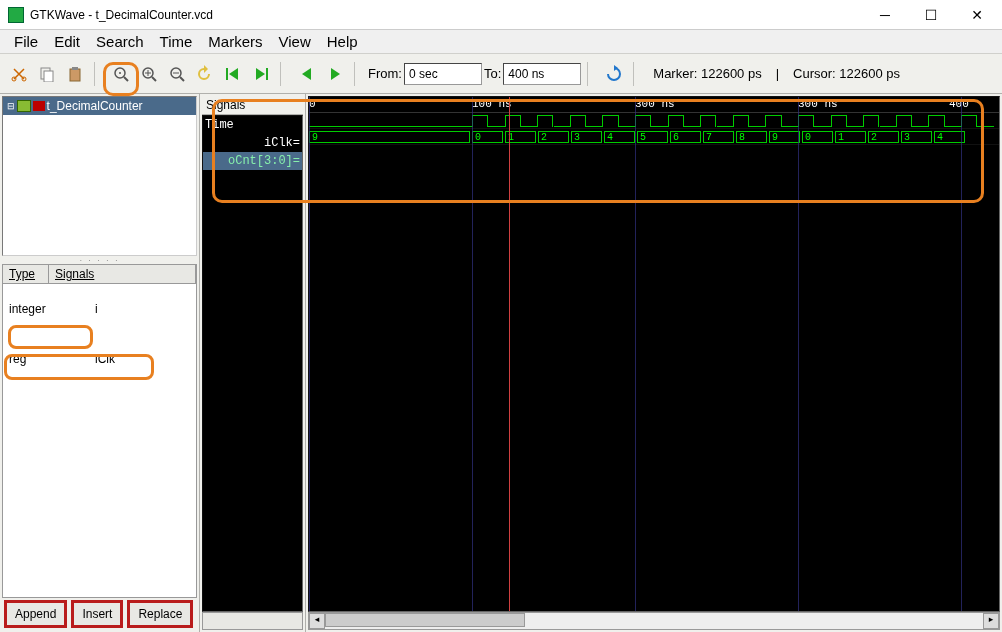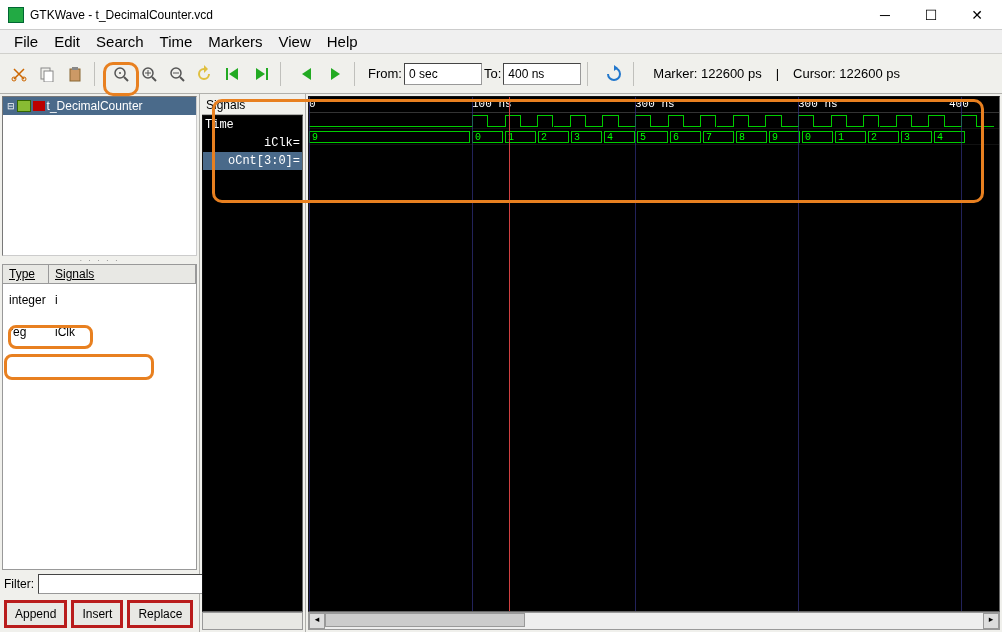--- a/index.html
+++ b/index.html
@@ -33,35 +33,35 @@
 .tree-icon { width:14px; height:12px; background:#8b3; display:inline-block; border:1px solid #360;}
 .tree-icon2 { width:12px; height:10px; background:#b00; display:inline-block; }
 
 .grip { height:8px; text-align:center; font-size:8px; color:#888; letter-spacing:2px;}
 
 .sig-list-head { display:flex; border:1px solid #999; background:#e8e8e4;text-decoration:underline;}
 .sig-list-head .col { padding:2px 6px; border-right:1px solid #999; font-size:12px; }
 .sig-list-head .col.type { width:46px; }
 .sig-list-head .col.sig { flex:1; }
 .sig-list-body { flex:1; background:#fff; border:1px solid #999; border-top:none; overflow:auto; min-height:150px;}
-.sig-list-body .row { display:flex; padding:9px 0; }
+.sig-list-body .row { display:flex; padding:18px 0;gap:40px; }
 .sig-list-body .row .c1 { width:46px; padding-left:6px;} 
 .sig-list-body .row .c2 { flex:1; padding-left:6px;}
 .sig-list-body .row.selected { background:#4a6a8a; color:#fff; }
 
 .filter-row { display:flex; align-items:center; gap:4px; padding:4px 2px;}
 .filter-row input { flex:1; height:20px; border:1px inset #999; }
 
 .btn-row { display:flex; gap:4px; padding:2px;}
 .btn-row button { padding:4px 8px; border:3px solid #b91c1c; background:#e8e8e4; font-size:12px;}
 
 .mid-col { width:106px; display:flex; flex-direction:column; padding:2px; border-right:1px solid #b0b0ac;}
 .signals-list { flex:1; background:#000; border:1px inset #666; font-family: "Courier New", monospace; font-size:12px; color:#fff; overflow:hidden;}
 .signals-list .s-row { padding:1px 2px; text-align:right; line-height:16px; white-space:nowrap;}
-.signals-list .s-row.selected { background:#4a6a8a; color:#ffffff; }
+.signals-list .s-row.selected { background:#4a6a8a; color:#86efac; }
 .hscroll-mid { height:18px; background:#e8e8e4; border:1px solid #999;}
 
 .wave-col { flex:1; display:flex; flex-direction:column; padding:2px;}
 .wave-area { flex:1; background:#000; border:1px inset #666; position:relative; overflow:hidden;}
 .wave-canvas { position:relative; height:100%; font-family:"Courier New",monospace; font-size:11px;}
 .ruler { height:16px; position:relative; color:#fff; border-bottom:1px solid #333;}
 .ruler .tick { position:absolute; top:1px; font-size:11px; color:#fff;}
 .wave-row { height:16px; position:relative; border-bottom:1px solid #111;}
 .vgrid { position:absolute; top:0; bottom:0; width:1px; background:#303080; opacity:0.7;}
 .marker-line { position:absolute; top:0; bottom:0; width:1px; background:#d04040;}
@@ -212,24 +212,20 @@
     </div>
     <div class="sig-list-body">
       <div class="row">
           <div class="c1">integer</div>
           <div class="c2">i</div>
         </div>
       <div class="row">
           <div class="c1">reg</div>
           <div class="c2">iClk</div>
         </div>
-    </div>
-    <div class="filter-row">
-      <span>Filter:</span>
-      <input style="">
     </div>
     <div class="btn-row">
       <button>Append</button>
       <button>Insert</button>
       <button>Replace</button>
     </div>
   </div>
 
   <div class="mid-col">
     <div class="panel-title">Signals</div>

